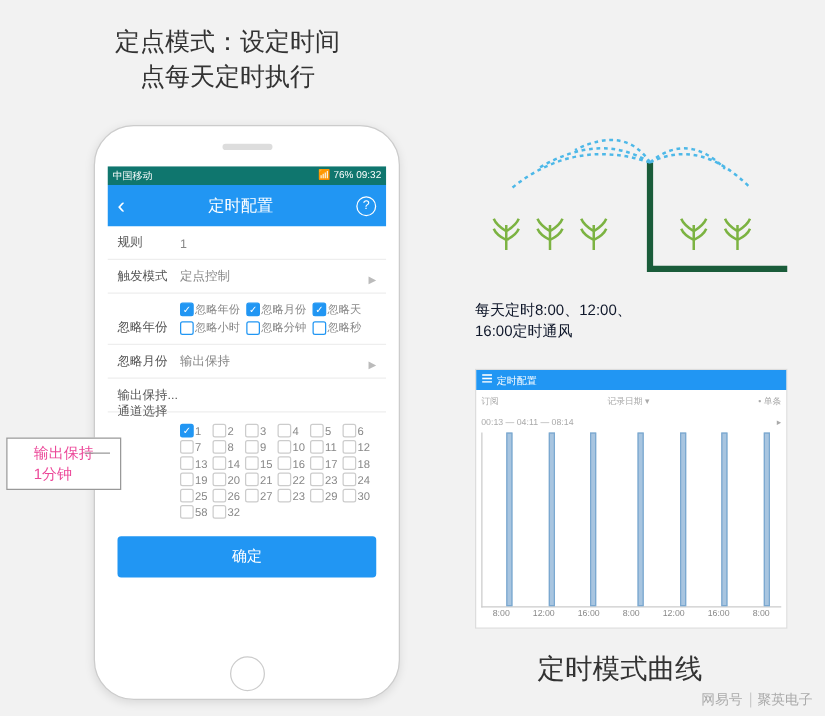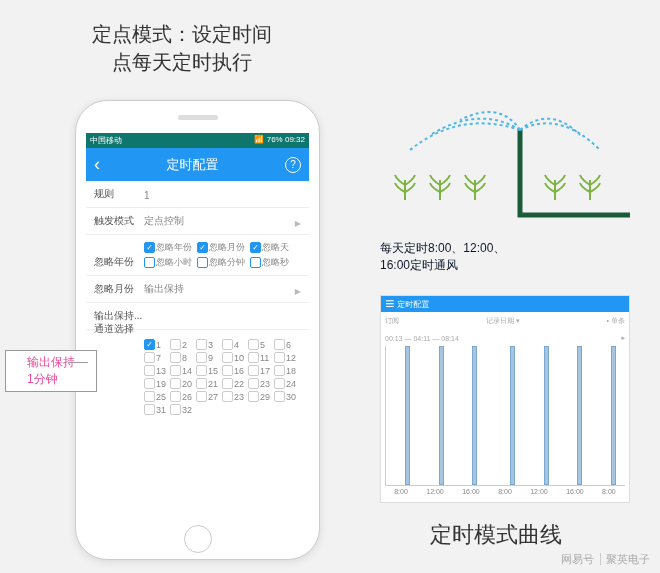--- a/index.html
+++ b/index.html
@@ -207,27 +207,28 @@
         <span class="gcell">
           <span class="gcb"></span>
           <span class="gnum">29</span>
         </span>
         <span class="gcell">
           <span class="gcb"></span>
           <span class="gnum">30</span>
         </span>
         <span class="gcell">
           <span class="gcb"></span>
-          <span class="gnum">31</span>
+          <span class="gnum">58</span>
         </span>
         <span class="gcell">
           <span class="gcb"></span>
           <span class="gnum">32</span>
         </span>
       </div>
+    <div class="confirm-btn">确定</div>
   </div>
   <div class="home-btn"></div>
 </div>
 
 <div class="callout" style="white-space:pre-line">输出保持
 1分钟</div>
 <div class="callout-line"></div>
 
 <svg class="sprinkler" viewBox="0 0 250 130">
   <path d="M140 35 L140 120 L250 120" stroke="#1a5c3a" stroke-width="5" fill="none"></path>

